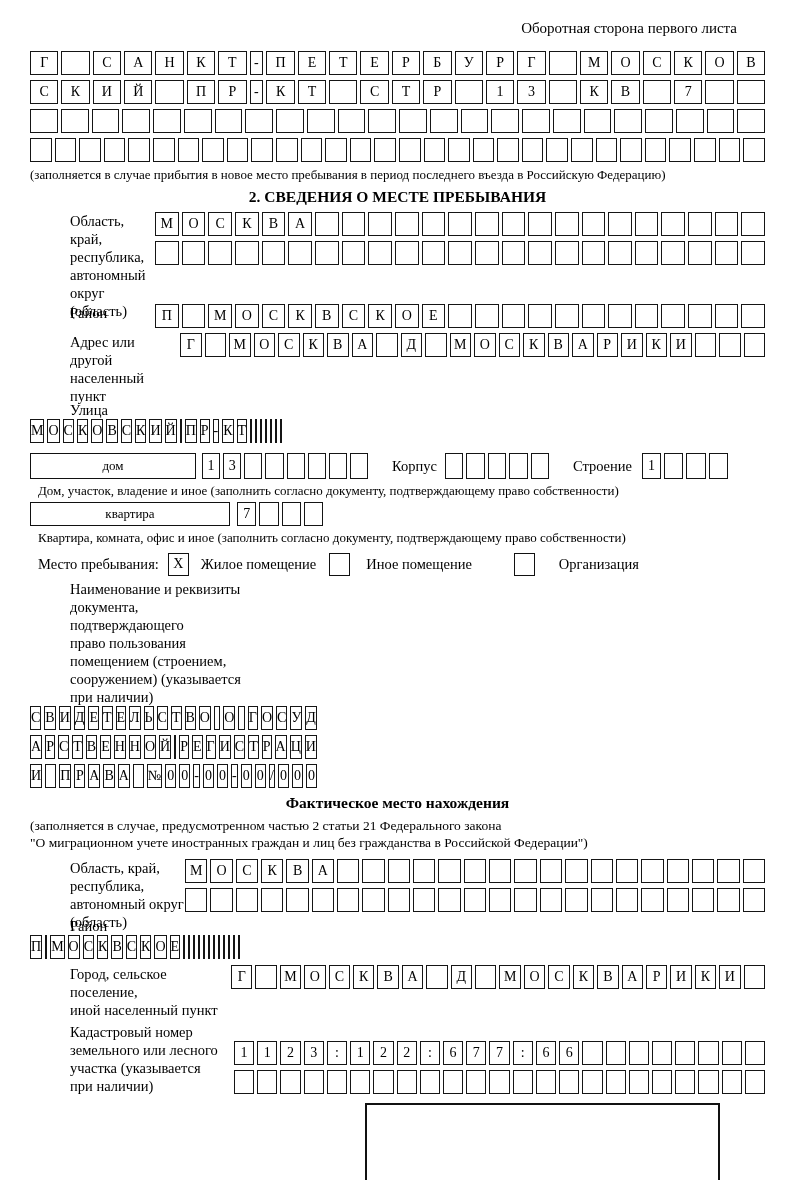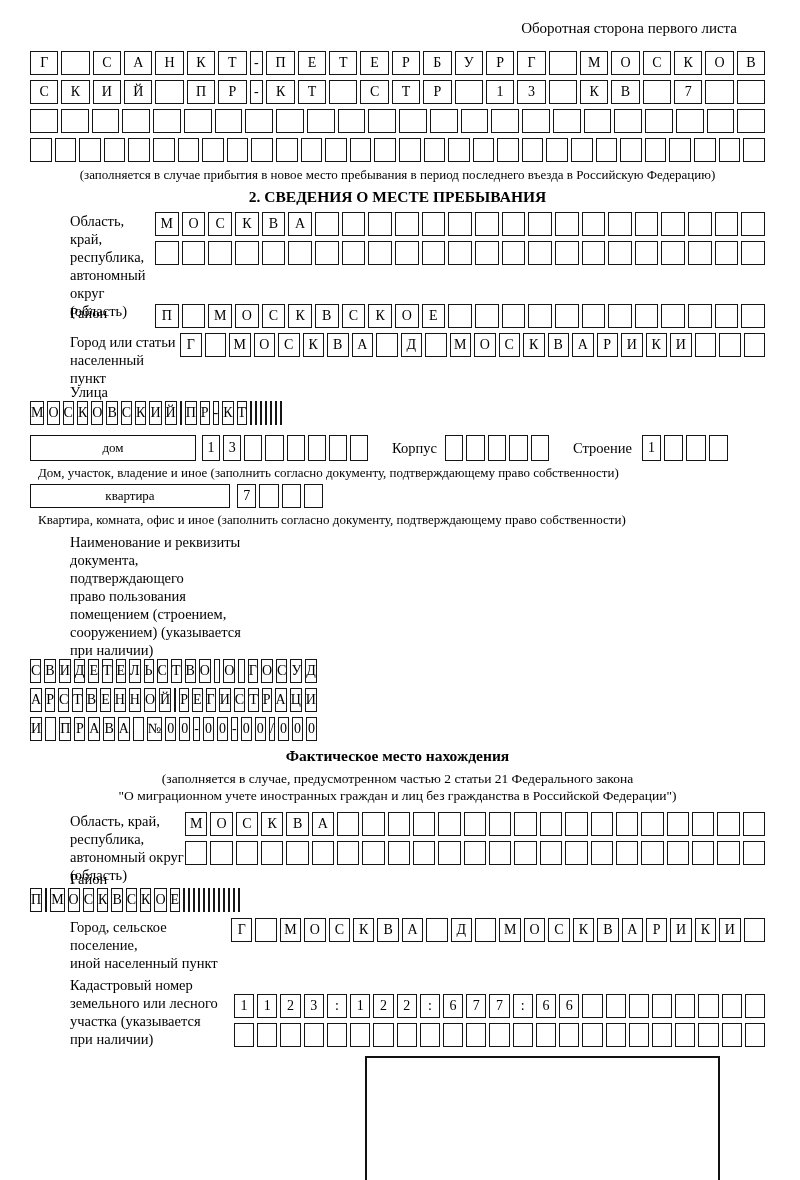--- a/index.html
+++ b/index.html
@@ -14,21 +14,21 @@
   .w150 { width: 150px; } .w125 { width: 125px; } .w215 { width: 215px; }
   .w155 { width: 155px; } .w131 { width: 131px; } .w201 { width: 201px; } .w204 { width: 204px; }
   .cellscol { flex: 1; display: flex; flex-direction: column; gap: 5px; }
 
   .cellrow { display: flex; gap: 3px; height: 24px; width: 100%; }
   .cell { flex: 1; border: 1.6px solid #151515; display: flex; align-items: center;
           justify-content: center; font-size: 14px; line-height: 1; background: #fff; }
   .cell.narrow { flex: 0.45; }
 
   .note { font-size: 13px; line-height: 16px; }
-  .center { text-align: center; }
+  .center { }
   .sect-title { font-weight: bold; font-size: 15.5px; text-align: center; margin: 5px 0 6px 0; }
 
   .mb5 { margin-bottom: 5px; } .mb4 { margin-bottom: 4px; } .mb6 { margin-bottom: 6px; flex-direction: column; }
   .mb8 { margin-bottom: 8px; } .mb3 { margin-bottom: 3px; } .mb10 { margin-bottom: 10px; flex-direction: column; }
 
   .domrow { display: flex; align-items: stretch; height: 26px; margin-bottom: 4px; }
   .widebox { border: 1.7px solid #111; display: flex; align-items: center;
              justify-content: center; font-size: 13px; }
   .dombox { width: 166px; }
   .kvbox  { width: 200px; }
@@ -262,21 +262,21 @@
           <span class="cell"></span>
           <span class="cell"></span>
           <span class="cell"></span>
           <span class="cell"></span>
         </div>
       </div>
   </div>
 
   <div class="flexblock mb4">
     <div class="labelcol w150" style="padding-left:40px">
-        <div>Город или статьи</div>
+        <div>Адрес или другой</div>
         <div>населенный пункт</div>
       </div>
     <div class="cellscol">
         <div class="cellrow">
           <span class="cell">Г</span>
           <span class="cell"></span>
           <span class="cell">М</span>
           <span class="cell">О</span>
           <span class="cell">С</span>
           <span class="cell">К</span>
@@ -367,20 +367,29 @@
     <div class="widebox kvbox">квартира</div>
     <div class="grp grpkv">
         <span class="cell">7</span>
         <span class="cell"></span>
         <span class="cell"></span>
         <span class="cell"></span>
       </div>
   </div>
   <div class="note mb5" style="padding-left:8px">Квартира, комната, офис и иное (заполнить согласно документу, подтверждающему право собственности)</div>
 
+  <div class="mestorow">
+    <span style="padding-left:8px">Место пребывания:</span>
+    <span class="chk" style="margin-left:9px">X</span>
+    <span style="margin-left:12px">Жилое помещение</span>
+    <span class="chk" style="margin-left:13px"></span>
+    <span style="margin-left:16px">Иное помещение</span>
+    <span class="chk" style="margin-left:42px"></span>
+    <span style="margin-left:24px">Организация</span>
+  </div>
 
   <div class="flexblock mb6">
     <div class="labelcol w215" style="padding-left:40px">
         <div>Наименование и реквизиты</div>
         <div>документа, подтверждающего</div>
         <div>право пользования</div>
         <div>помещением (строением,</div>
         <div>сооружением) (указывается</div>
         <div>при наличии)</div>
       </div>

